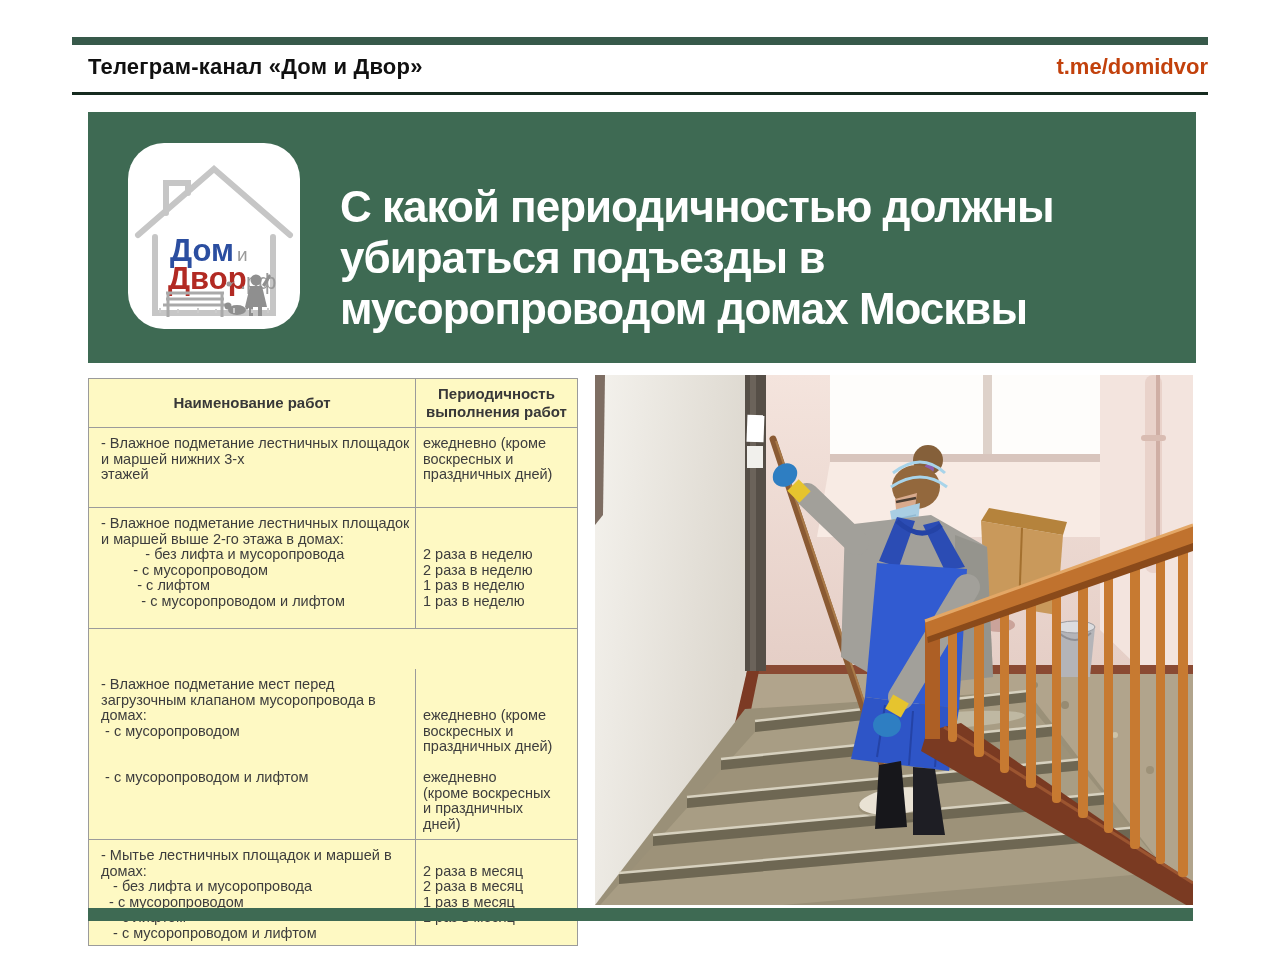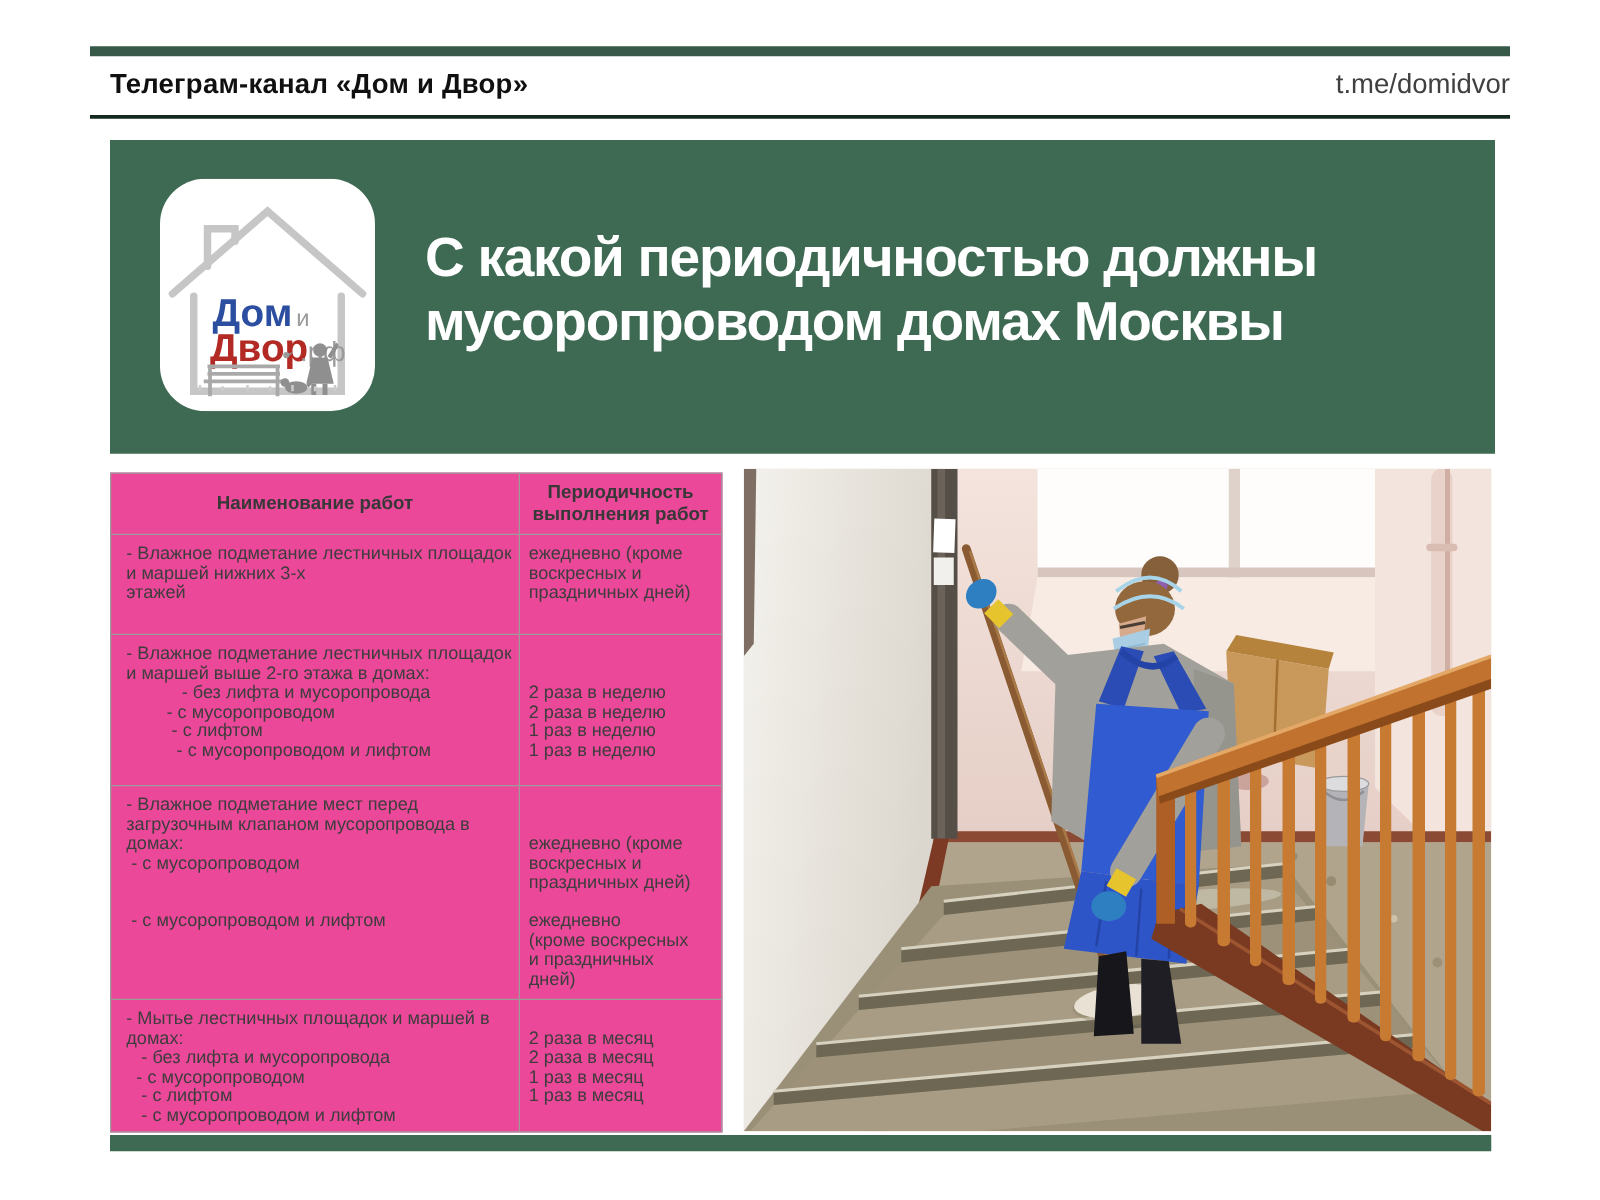--- a/index.html
+++ b/index.html
@@ -2,43 +2,43 @@
 <html><head>
 <meta charset="utf-8">
 <style>
   html,body{margin:0;padding:0;background:#ffffff;}
   .page{position:relative;width:1280px;height:960px;background:#fff;overflow:hidden;
         font-family:"Liberation Sans",sans-serif;}
   
   .topbar{position:absolute;left:72px;top:37px;width:1136px;height:8px;background:var(--topgreen,#37594a);}
   .masthead{position:absolute;left:72px;top:54px;width:1136px;display:flex;justify-content:space-between;align-items:center;}
   .masthead .channel{font-size:22px;font-weight:bold;color:#101010;letter-spacing:.2px;padding-left:16px;}
-  .masthead .url{font-size:22px;font-weight:normal;color:#404040;}
+  .masthead .url{font-size:22px;font-weight:bold;color:#c2410c;}
   .head-rule{position:absolute;left:72px;top:92px;width:1136px;height:3px;background:var(--rule,#152a1f);}
   
   .banner{position:absolute;left:88px;top:112px;width:1108px;height:251px;background:var(--green,#3e6a53);}
   .logo{position:absolute;left:40px;top:31px;width:152px;height:186px;}
   .title{position:absolute;left:252px;top:40px;right:12px;color:#ffffff;font-weight:bold;
          font-size:44px;line-height:51px;letter-spacing:-1px;}
   
   .worktable{position:absolute;left:88px;top:378px;width:490px;border:1.5px solid var(--tb,#9b9b9b);
-             box-sizing:border-box;color:#3d3d3d;background:#ec4899;}
+             box-sizing:border-box;color:#3d3d3d;background:#fef9c3;}
   .t-head{display:flex;border-bottom:1.5px solid var(--tb,#9b9b9b);}
   .t-row{display:flex;border-bottom:1.5px solid var(--tb,#9b9b9b);}
   .t-row:last-child{border-bottom:none;justify-content:space-between;}
   .c1{width:326px;box-sizing:border-box;}
   .c2{flex:1;border-left:1.5px solid var(--tb,#9b9b9b);box-sizing:border-box;}
   .t-head .c1,.t-head .c2{font-weight:bold;font-size:15px;line-height:18px;text-align:center;
       padding:6px 4px;display:flex;align-items:center;justify-content:center;min-height:40px;color:#383838;}
   .t-row .c1{padding:8px 6px 4px 12px;}
   .t-row .c2{padding:8px 6px 4px 7px;}
   .t-row .ln{font-size:14.5px;line-height:15.5px;white-space:nowrap;overflow:hidden;}
   .rows .t-row:nth-child(1){min-height:79px;}
   .rows .t-row:nth-child(2){min-height:120px;}
-  .rows .t-row:nth-child(3){min-height:170px;}
+  .rows .t-row:nth-child(3){min-height:170px;margin-top:40px;}
   .rows .t-row:nth-child(4){min-height:104px;}
   
   .photo{position:absolute;left:595px;top:375px;width:598px;height:530px;overflow:hidden;background:#e9dcd4;}
   
   .bottombar{position:absolute;left:88px;top:908px;width:1105px;height:13px;background:var(--green,#3e6a53);}
 </style>
 </head>
 <body>
 
 <div class="page" style="--green: #3e6a53; --topgreen: #37594a; --rule: #152a1f; --tb: #9b9b9b;">
@@ -84,20 +84,21 @@
             <circle cx="100" cy="163" r="3.5"></circle>
           <path d="M117,165 l5,-6 2,2 -5,6 z"></path>
         </g>
         <g stroke="#cccccc" stroke-width="2">
           <path d="M32,170 v-5 M50,170 v-4 M70,170 v-5 M88,170 v-4 M106,170 v-5 M124,170 v-4 M140,170 v-5"></path>
         </g>
       </svg>
     </div>
     <h1 class="title">
         <div>С какой периодичностью должны</div>
+        <div>убираться подъезды в</div>
         <div>мусоропроводом домах Москвы</div>
       </h1>
   </div>
 
   <div class="worktable">
     <div class="t-head">
       <div class="c1">Наименование работ</div>
       <div class="c2">Периодичность выполнения работ</div>
     </div>
     <div class="rows">

